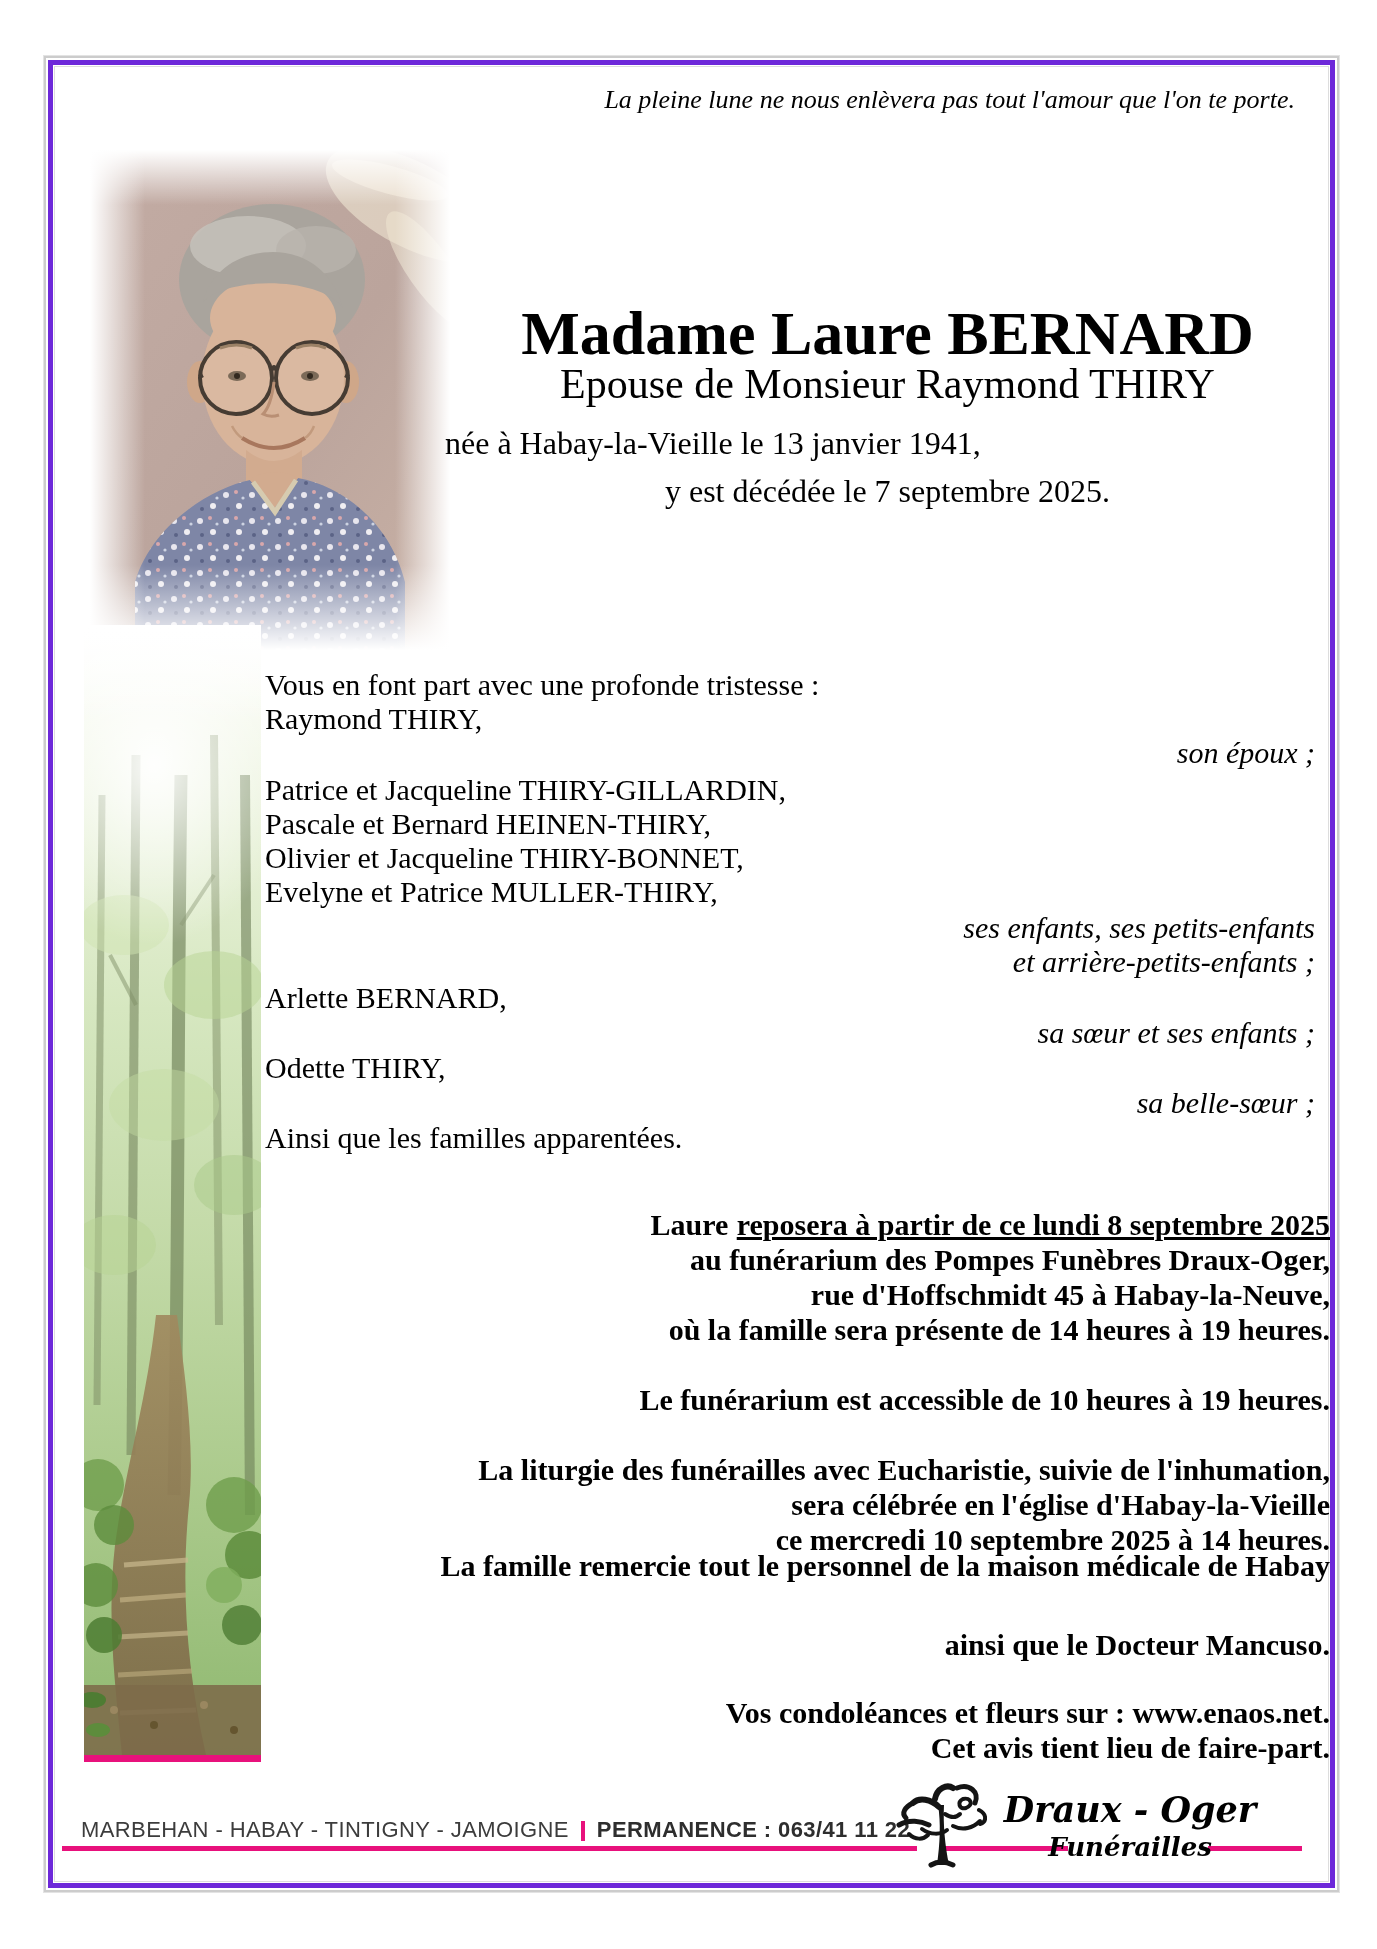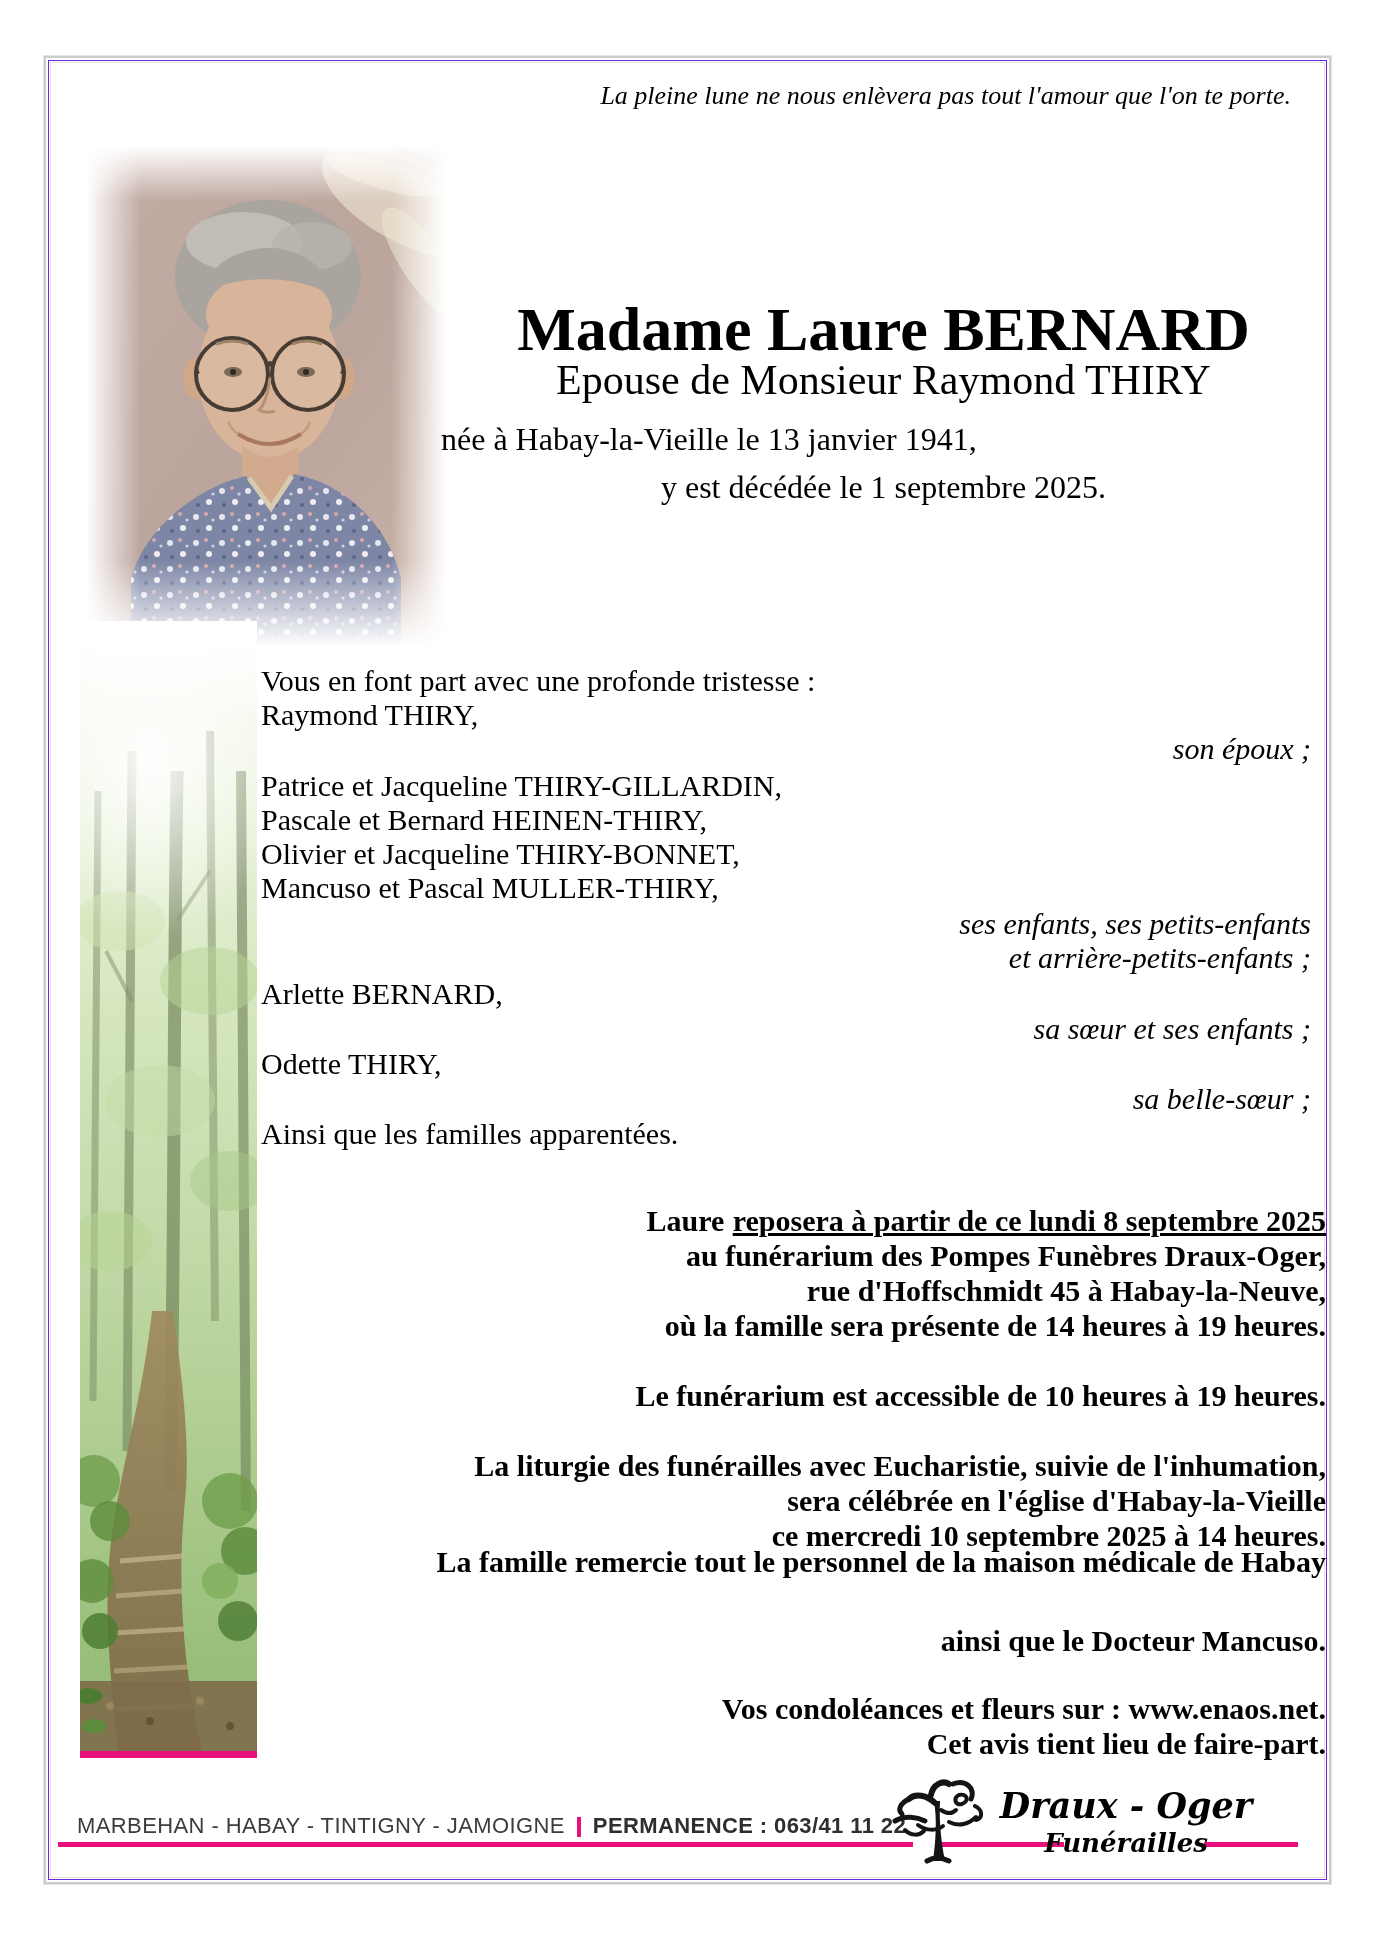--- a/index.html
+++ b/index.html
@@ -1,19 +1,19 @@
 <!DOCTYPE html>
 <html><head>
 <meta charset="utf-8">
 <style>
   html,body{margin:0;padding:0;background:#ffffff;}
   .page{position:relative;width:1377px;height:1949px;background:#ffffff;overflow:hidden;
         font-family:"Liberation Serif", serif;color:#000;}
   .frame{position:absolute;left:48px;top:60px;width:1277px;height:1818px;
-         border:1px solid #6d28d9;box-shadow:0 0 0 2px #ffffff,0 0 0 4px #cccccc,0 0 0 5px #e3e3e3,
+         border:5px solid #6d28d9;box-shadow:0 0 0 2px #ffffff,0 0 0 4px #cccccc,0 0 0 5px #e3e3e3,
          inset 0 0 0 1px #ffffff,inset 0 0 0 2px #dddddd;background:#ffffff;}
   .abs{position:absolute;}
   .quote{top:20px;right:35px;font-style:italic;font-size:26px;white-space:nowrap;}
   
   .photo{left:37px;top:85px;width:360px;height:500px;}
   .photo svg{display:block;width:100%;height:100%;}
   .fade{position:absolute;pointer-events:none;}
   .fade-t{left:0;top:0;width:100%;height:55px;background:linear-gradient(#ffffff,rgba(255,255,255,0));}
   .fade-b{left:0;bottom:0;width:100%;height:85px;background:linear-gradient(rgba(255,255,255,0),#ffffff);}
   .fade-l{left:0;top:0;width:55px;height:100%;background:linear-gradient(to right,#ffffff,rgba(255,255,255,0));}
@@ -189,29 +189,29 @@
         <ellipse cx="8" cy="1075" rx="14" ry="8" fill="#4e7c33"></ellipse>
         <ellipse cx="14" cy="1105" rx="12" ry="7" fill="#5d8c3c"></ellipse>
         <rect x="0" y="0" width="177" height="95" fill="url(#topwhite)"></rect>
       </svg>
     </div>
     <div class="abs strip-bar"></div>
 
     <div class="abs t-name">Madame Laure BERNARD</div>
     <div class="abs t-spouse">Epouse de Monsieur Raymond THIRY</div>
     <div class="abs t-birth">née à Habay-la-Vieille le 13 janvier 1941,</div>
-    <div class="abs t-death">y est décédée le 1 septembre 2025.</div>
+    <div class="abs t-death">y est décédée le 7 septembre 2025.</div>
 
     <div class="abs fl" style="top:603px">Vous en font part avec une profonde tristesse :</div>
     <div class="abs fl" style="top:637px">Raymond THIRY,</div>
     <div class="abs fl role" style="top:671px">son époux ;</div>
     <div class="abs fl" style="top:708px">Patrice et Jacqueline THIRY-GILLARDIN,</div>
     <div class="abs fl" style="top:742px">Pascale et Bernard HEINEN-THIRY,</div>
     <div class="abs fl" style="top:776px">Olivier et Jacqueline THIRY-BONNET,</div>
-    <div class="abs fl" style="top:810px">Mancuso et Pascal MULLER-THIRY,</div>
+    <div class="abs fl" style="top:810px">Evelyne et Patrice MULLER-THIRY,</div>
     <div class="abs fl role" style="top:846px">ses enfants, ses petits-enfants</div>
     <div class="abs fl role" style="top:880px">et arrière-petits-enfants ;</div>
     <div class="abs fl" style="top:916px">Arlette BERNARD,</div>
     <div class="abs fl role" style="top:951px">sa sœur et ses enfants ;</div>
     <div class="abs fl" style="top:986px">Odette THIRY,</div>
     <div class="abs fl role" style="top:1021px">sa belle-sœur ;</div>
     <div class="abs fl" style="top:1056px">Ainsi que les familles apparentées.</div>
 
     <div class="abs cer" style="top:1143px"><span class="sp">Laure</span><span class="u">reposera à partir de ce lundi 8 septembre 2025</span></div>
     <div class="abs cer" style="top:1178px">au funérarium des Pompes Funèbres Draux-Oger,</div>

